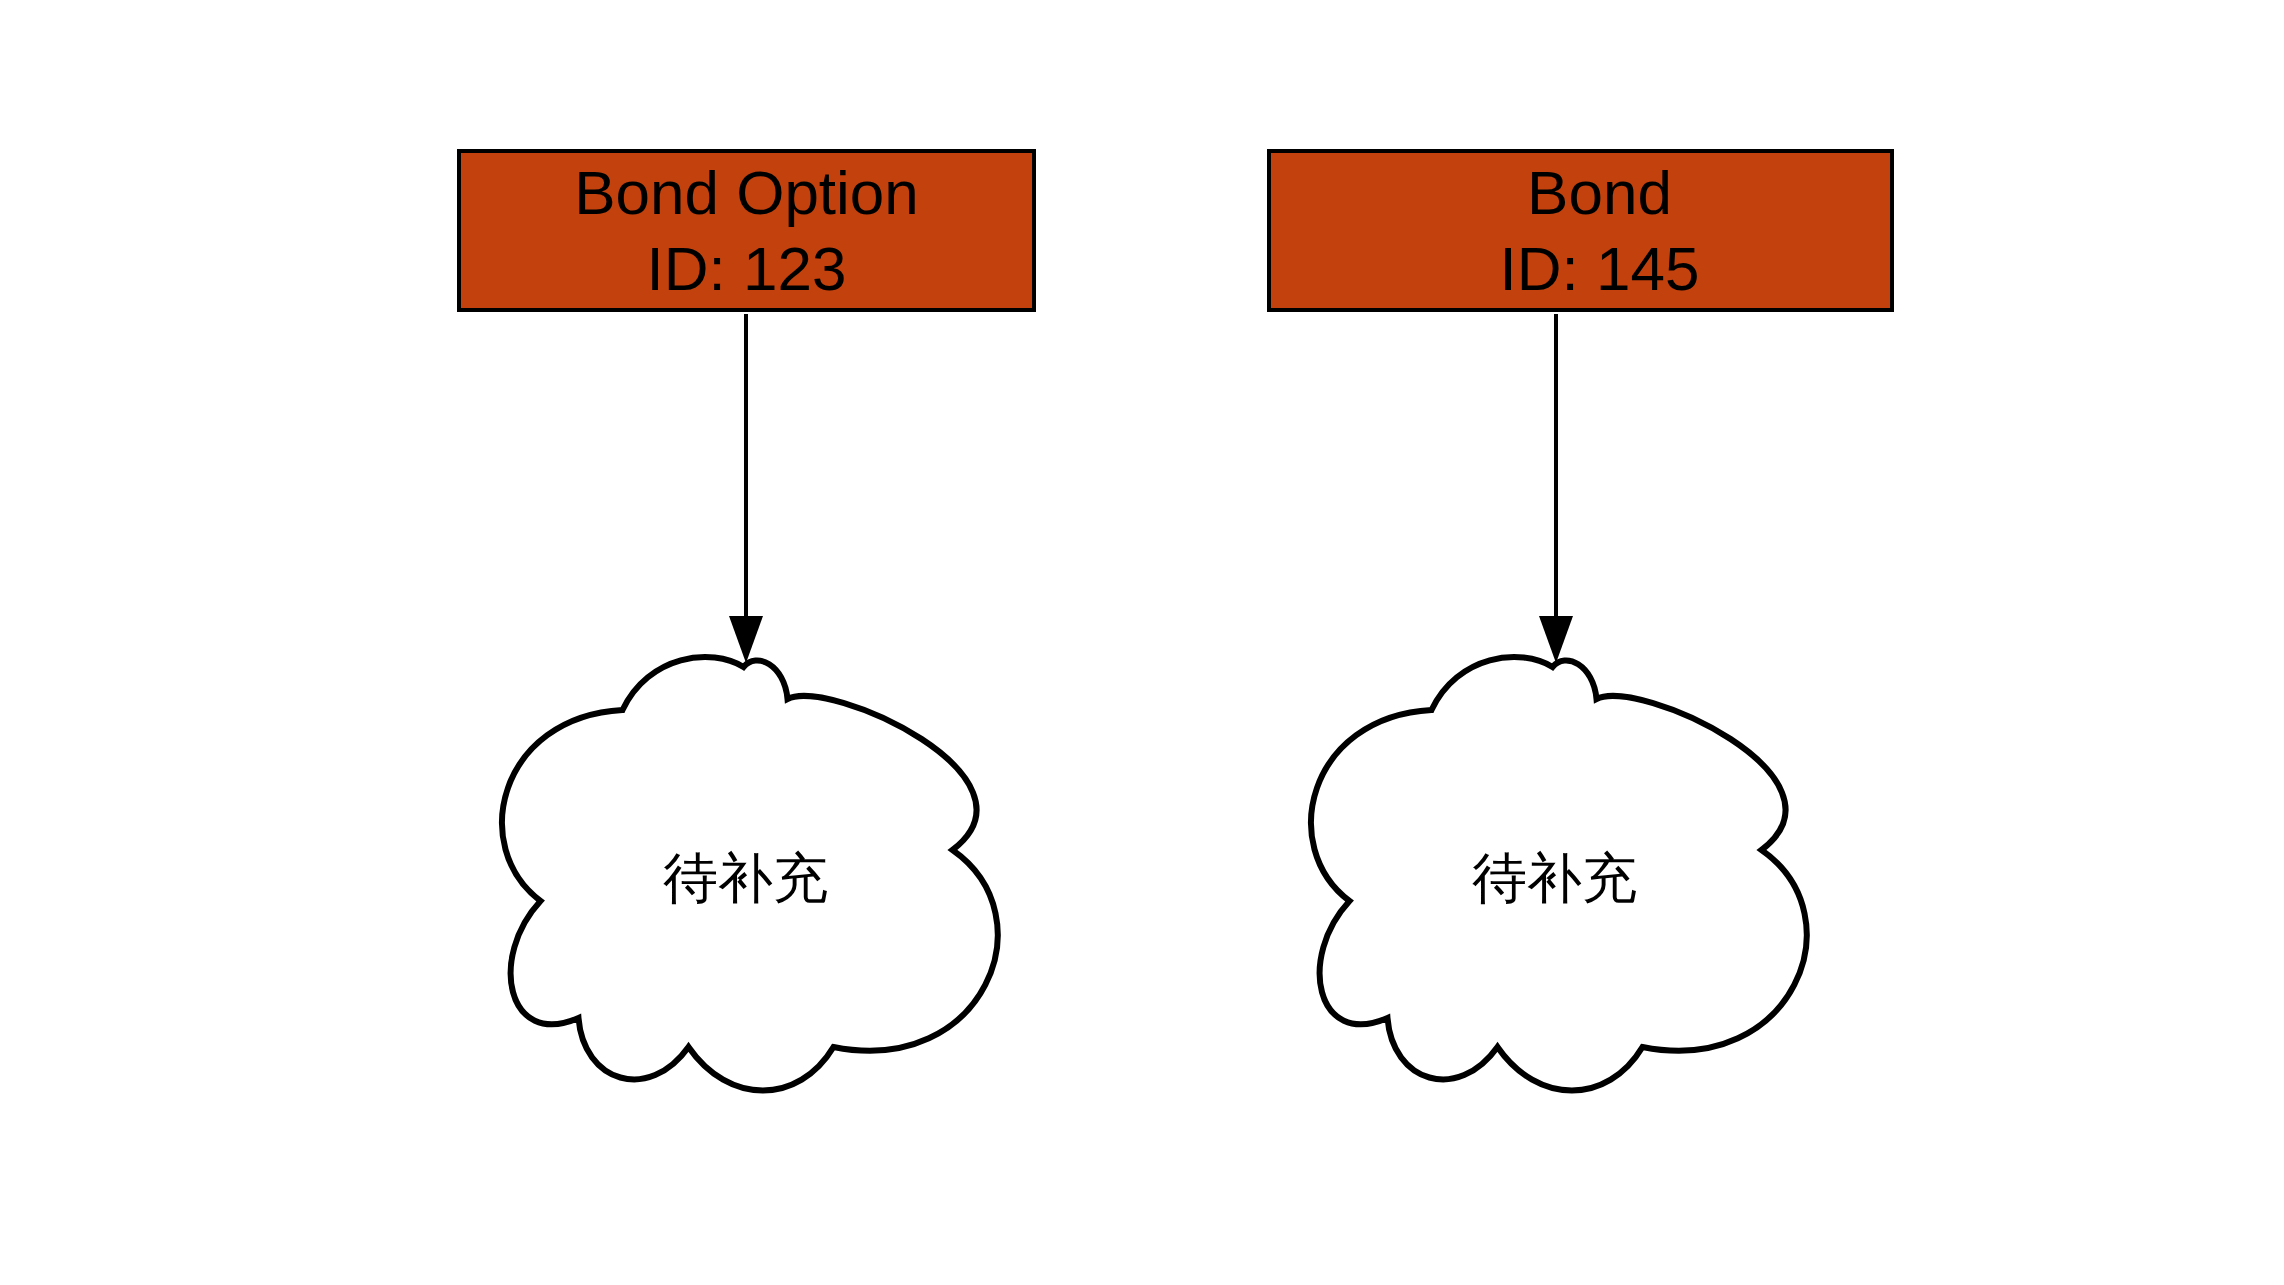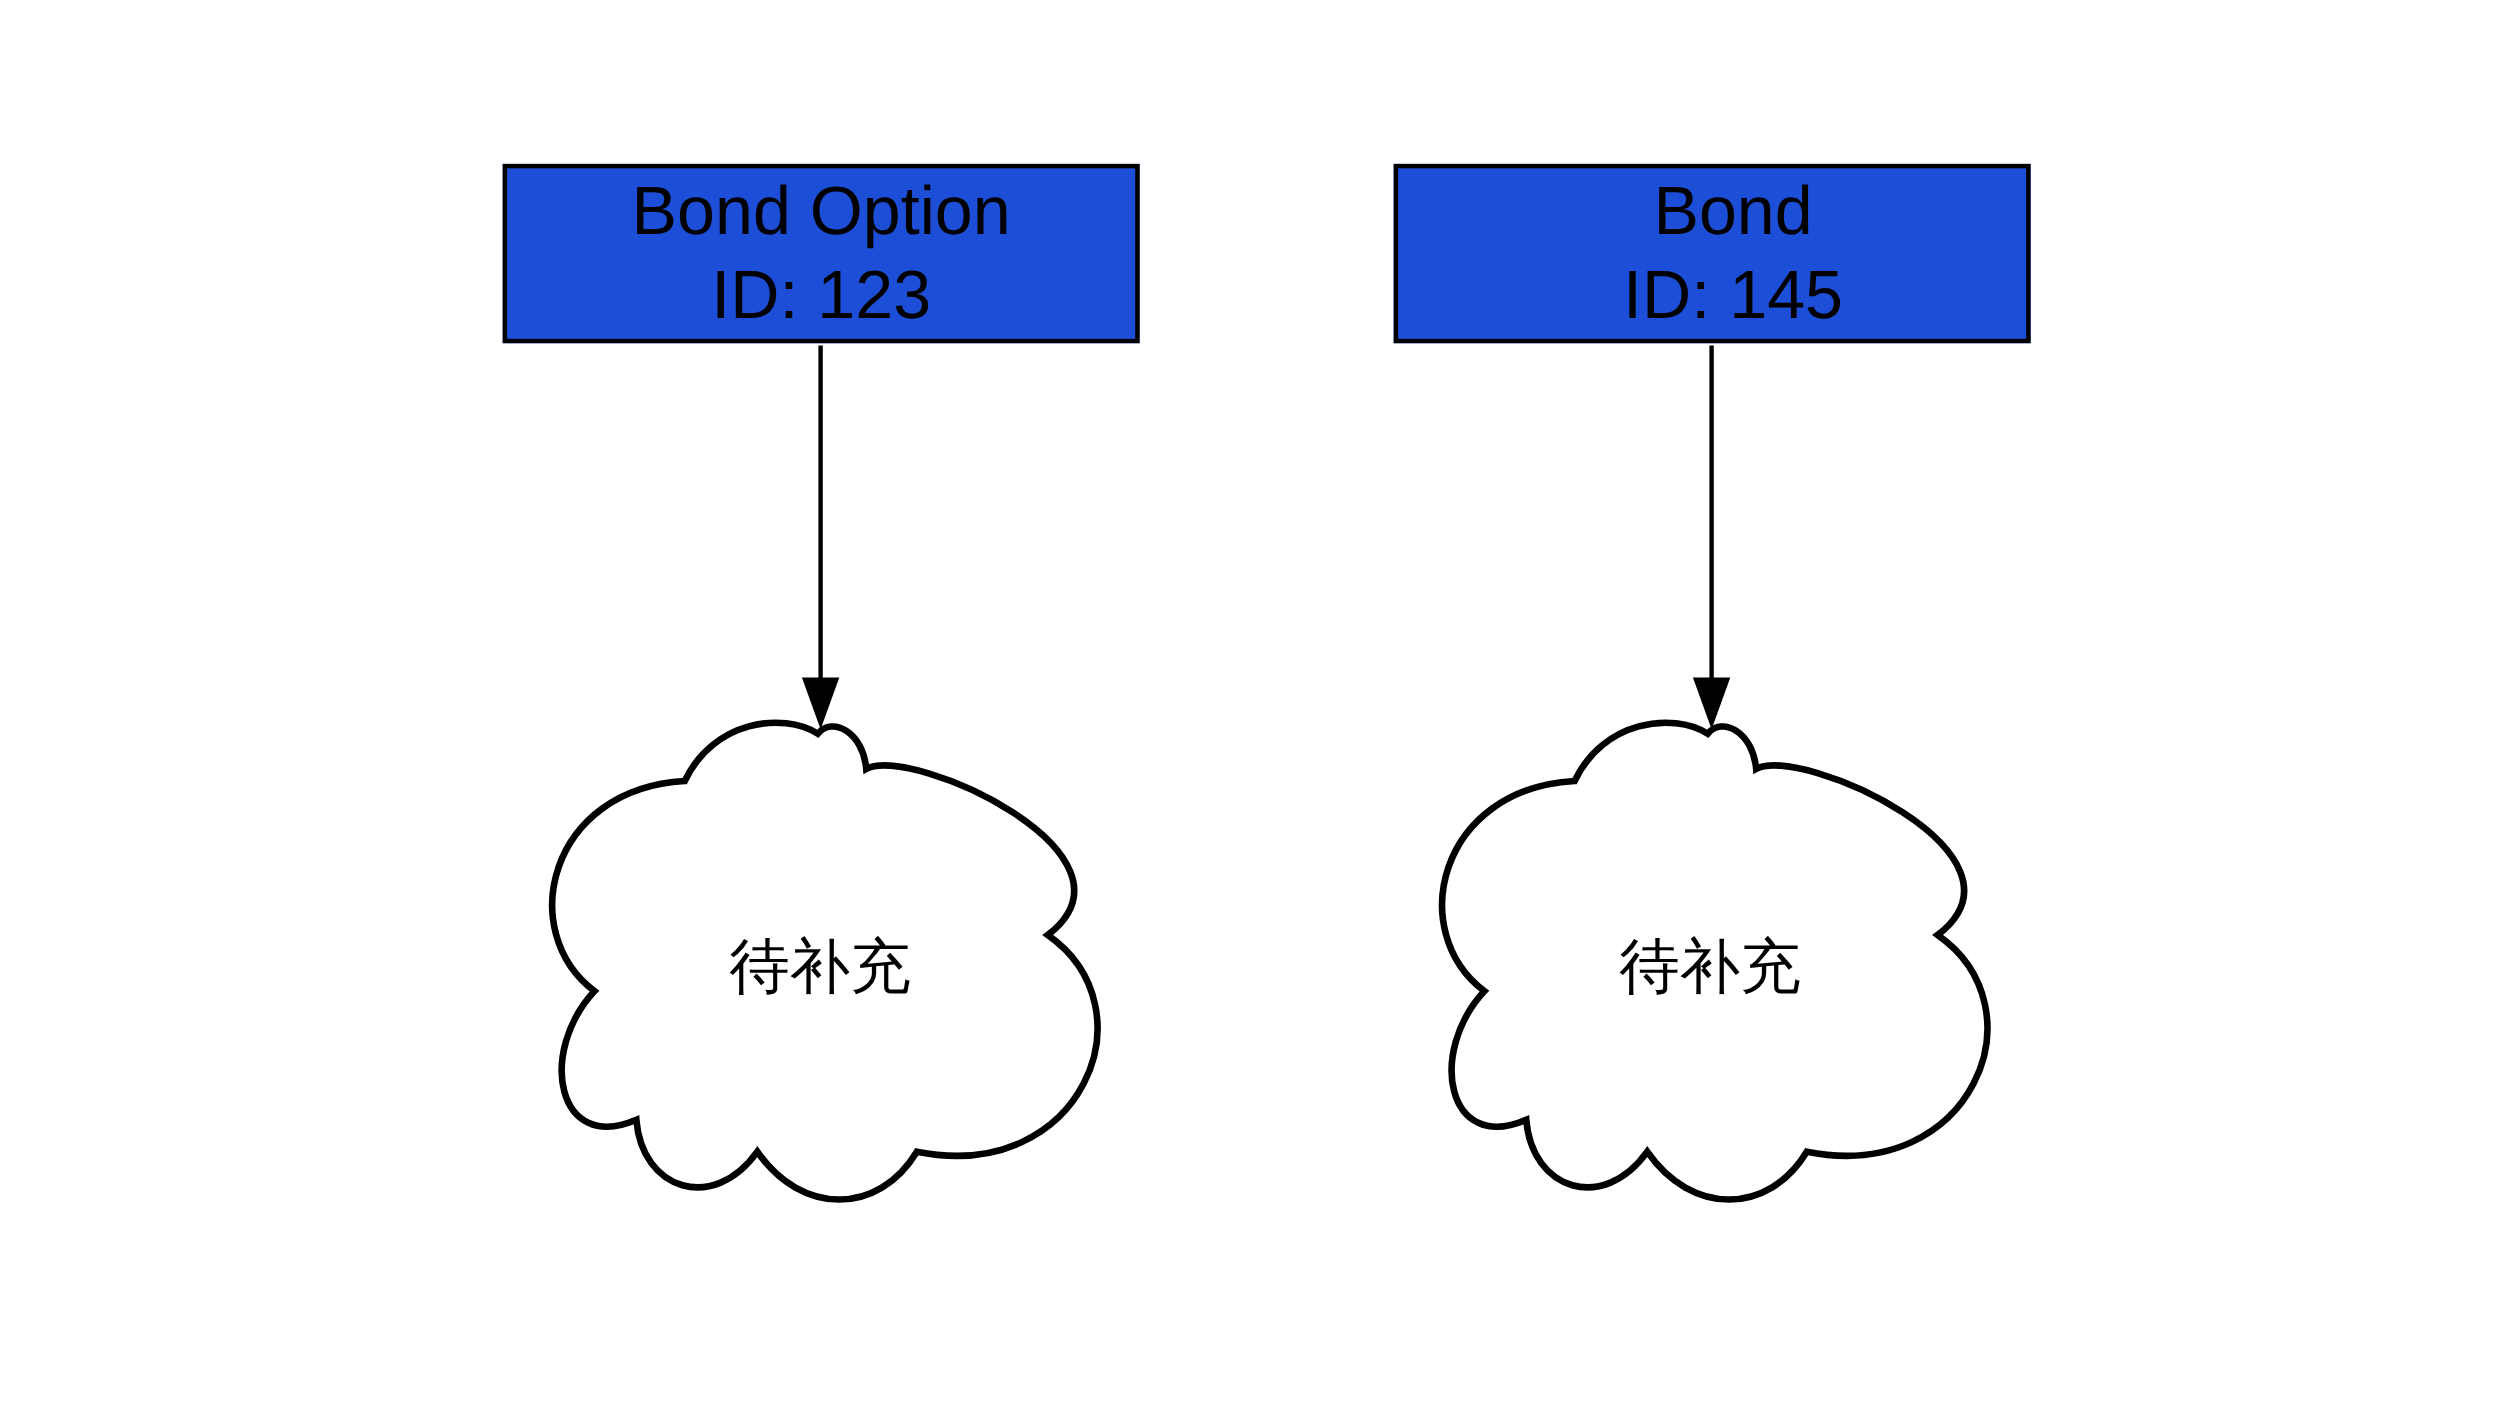--- a/index.html
+++ b/index.html
@@ -12,33 +12,33 @@
     overflow: hidden;
   }
   svg.layer {
     position: absolute;
     left: 0; top: 0;
     width: 2284px; height: 1285px;
   }
   .node {
     position: absolute;
     box-sizing: border-box;
-    background: #1d4ed8;
+    background: #c2410c;
     border: 4px solid #000000;
     display: flex;
     flex-direction: column;
     align-items: center;
     justify-content: center;
     text-align: center;
     color: #000000;
     font-size: 62px;
     line-height: 76px;
   }
   .node-left  { left: 457px;  top: 149px; width: 579px; height: 163px; }
-  .node-right { left: 1267px; top: 149px; width: 579px; height: 163px; padding-left: 38px; }
+  .node-right { left: 1267px; top: 149px; width: 627px; height: 163px; padding-left: 38px; }
   .cloud-path {
     fill: #ffffff;
     stroke: #000000;
     stroke-width: 6;
   }
   .edge-line {
     stroke: #000000;
     stroke-width: 4;
   }
   .arrow-head { fill: #000000; }

